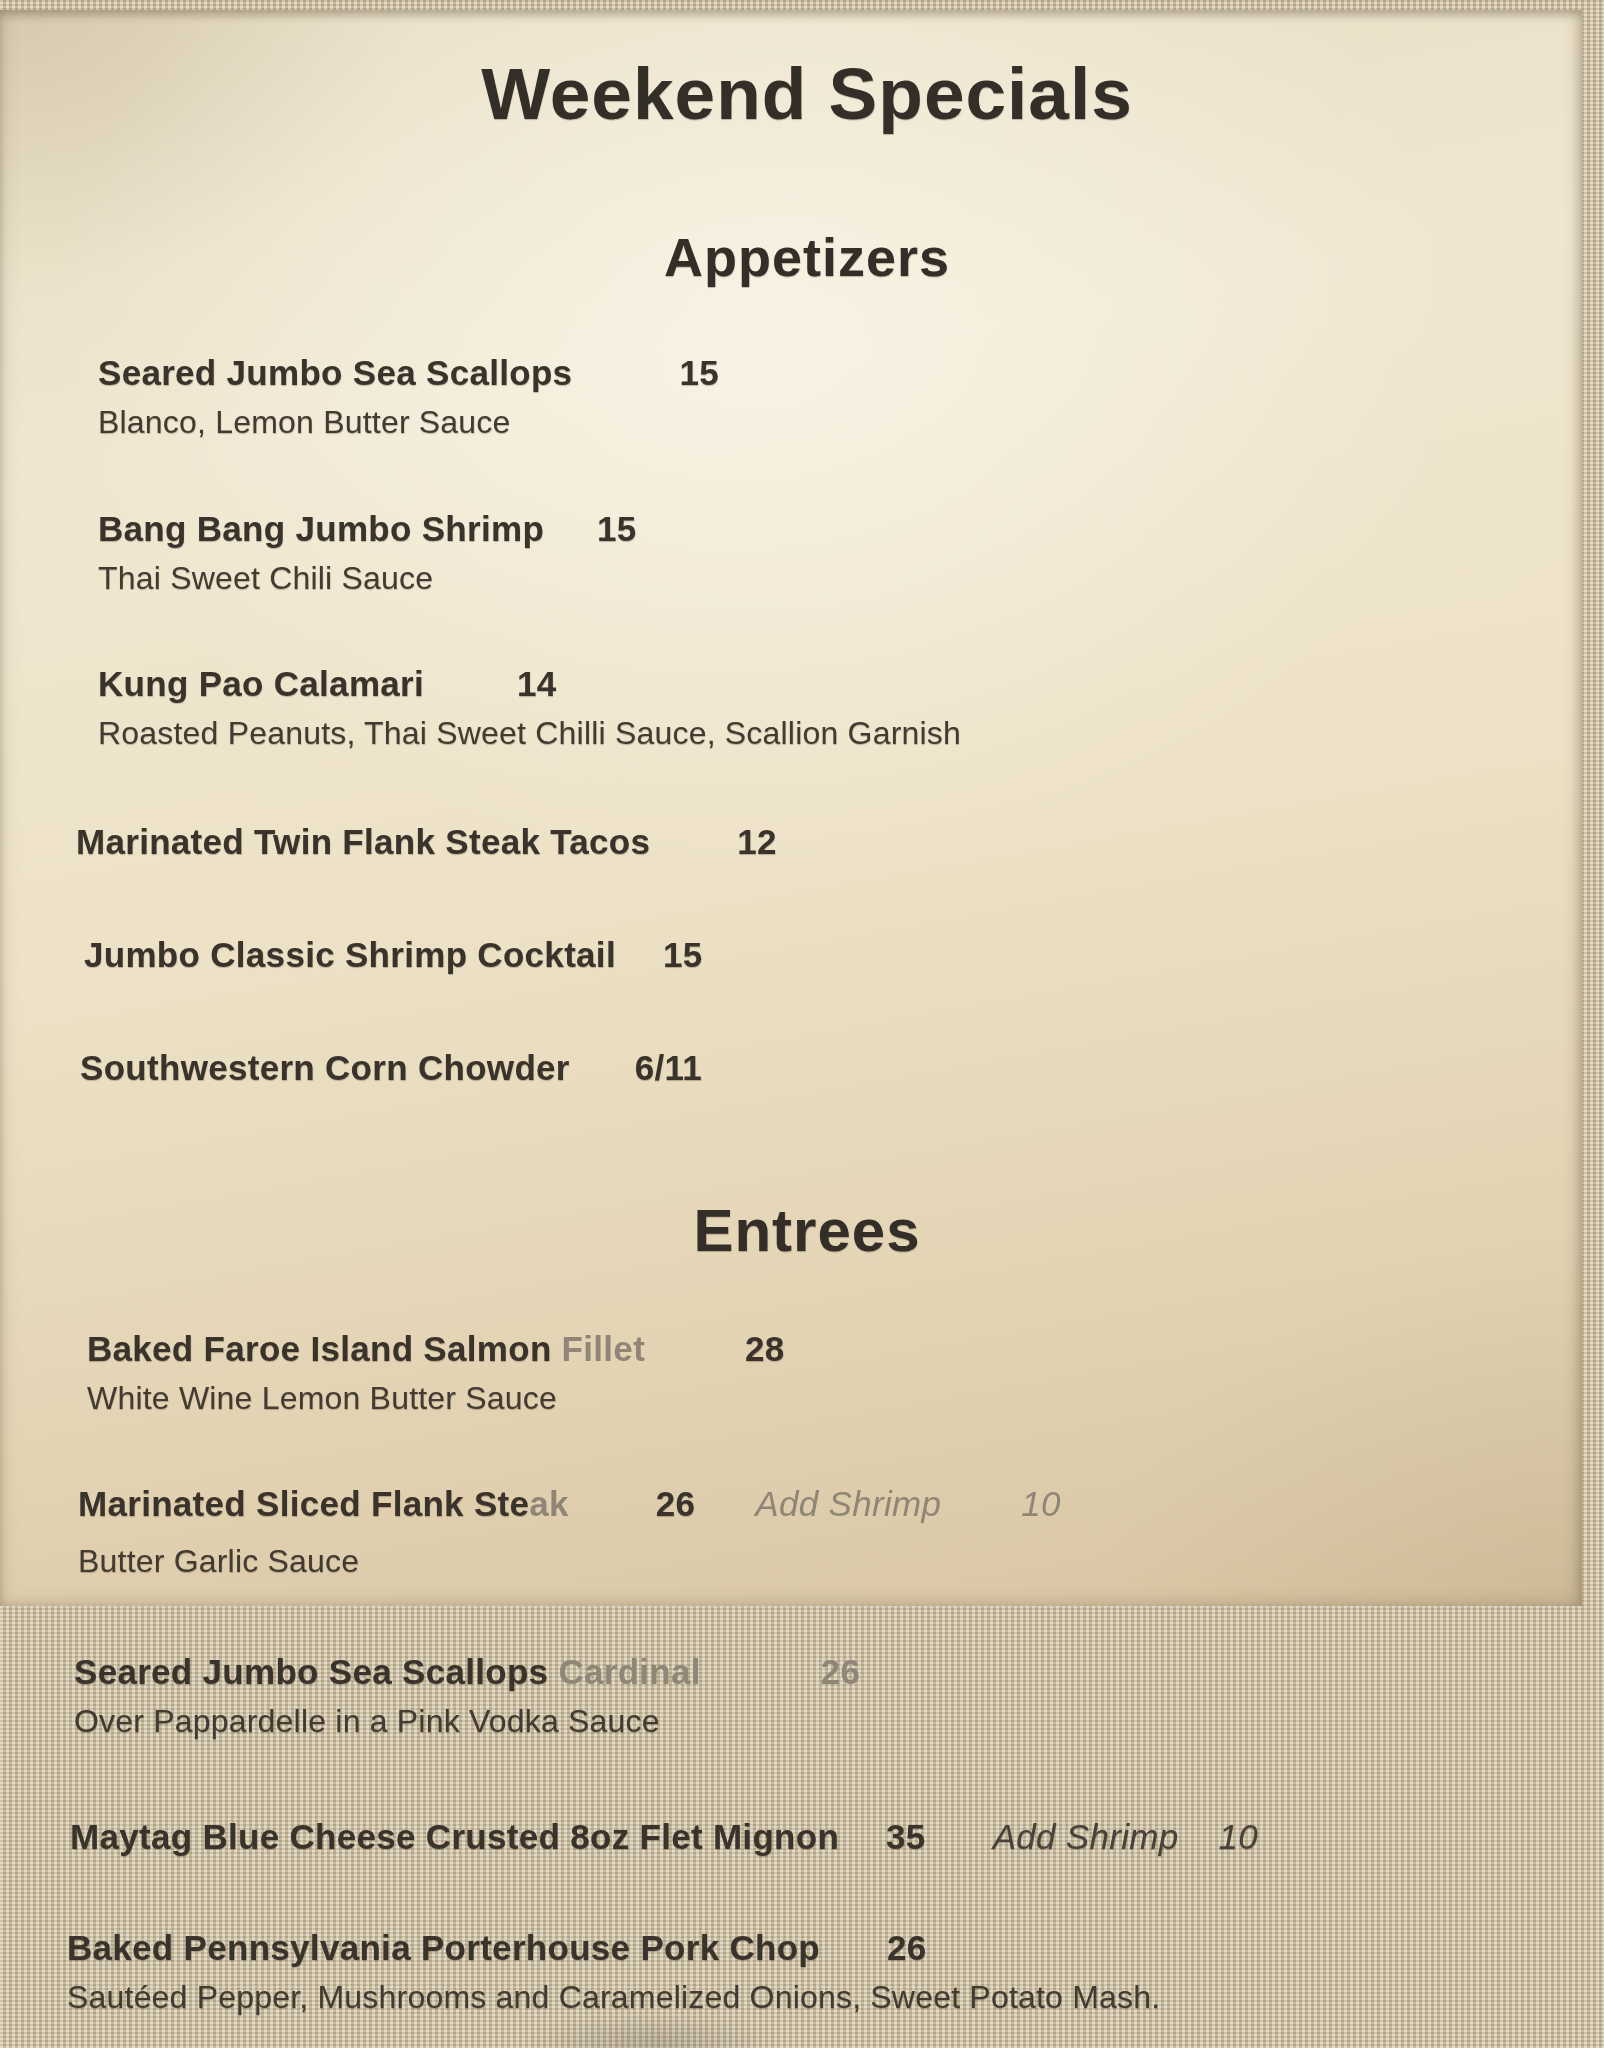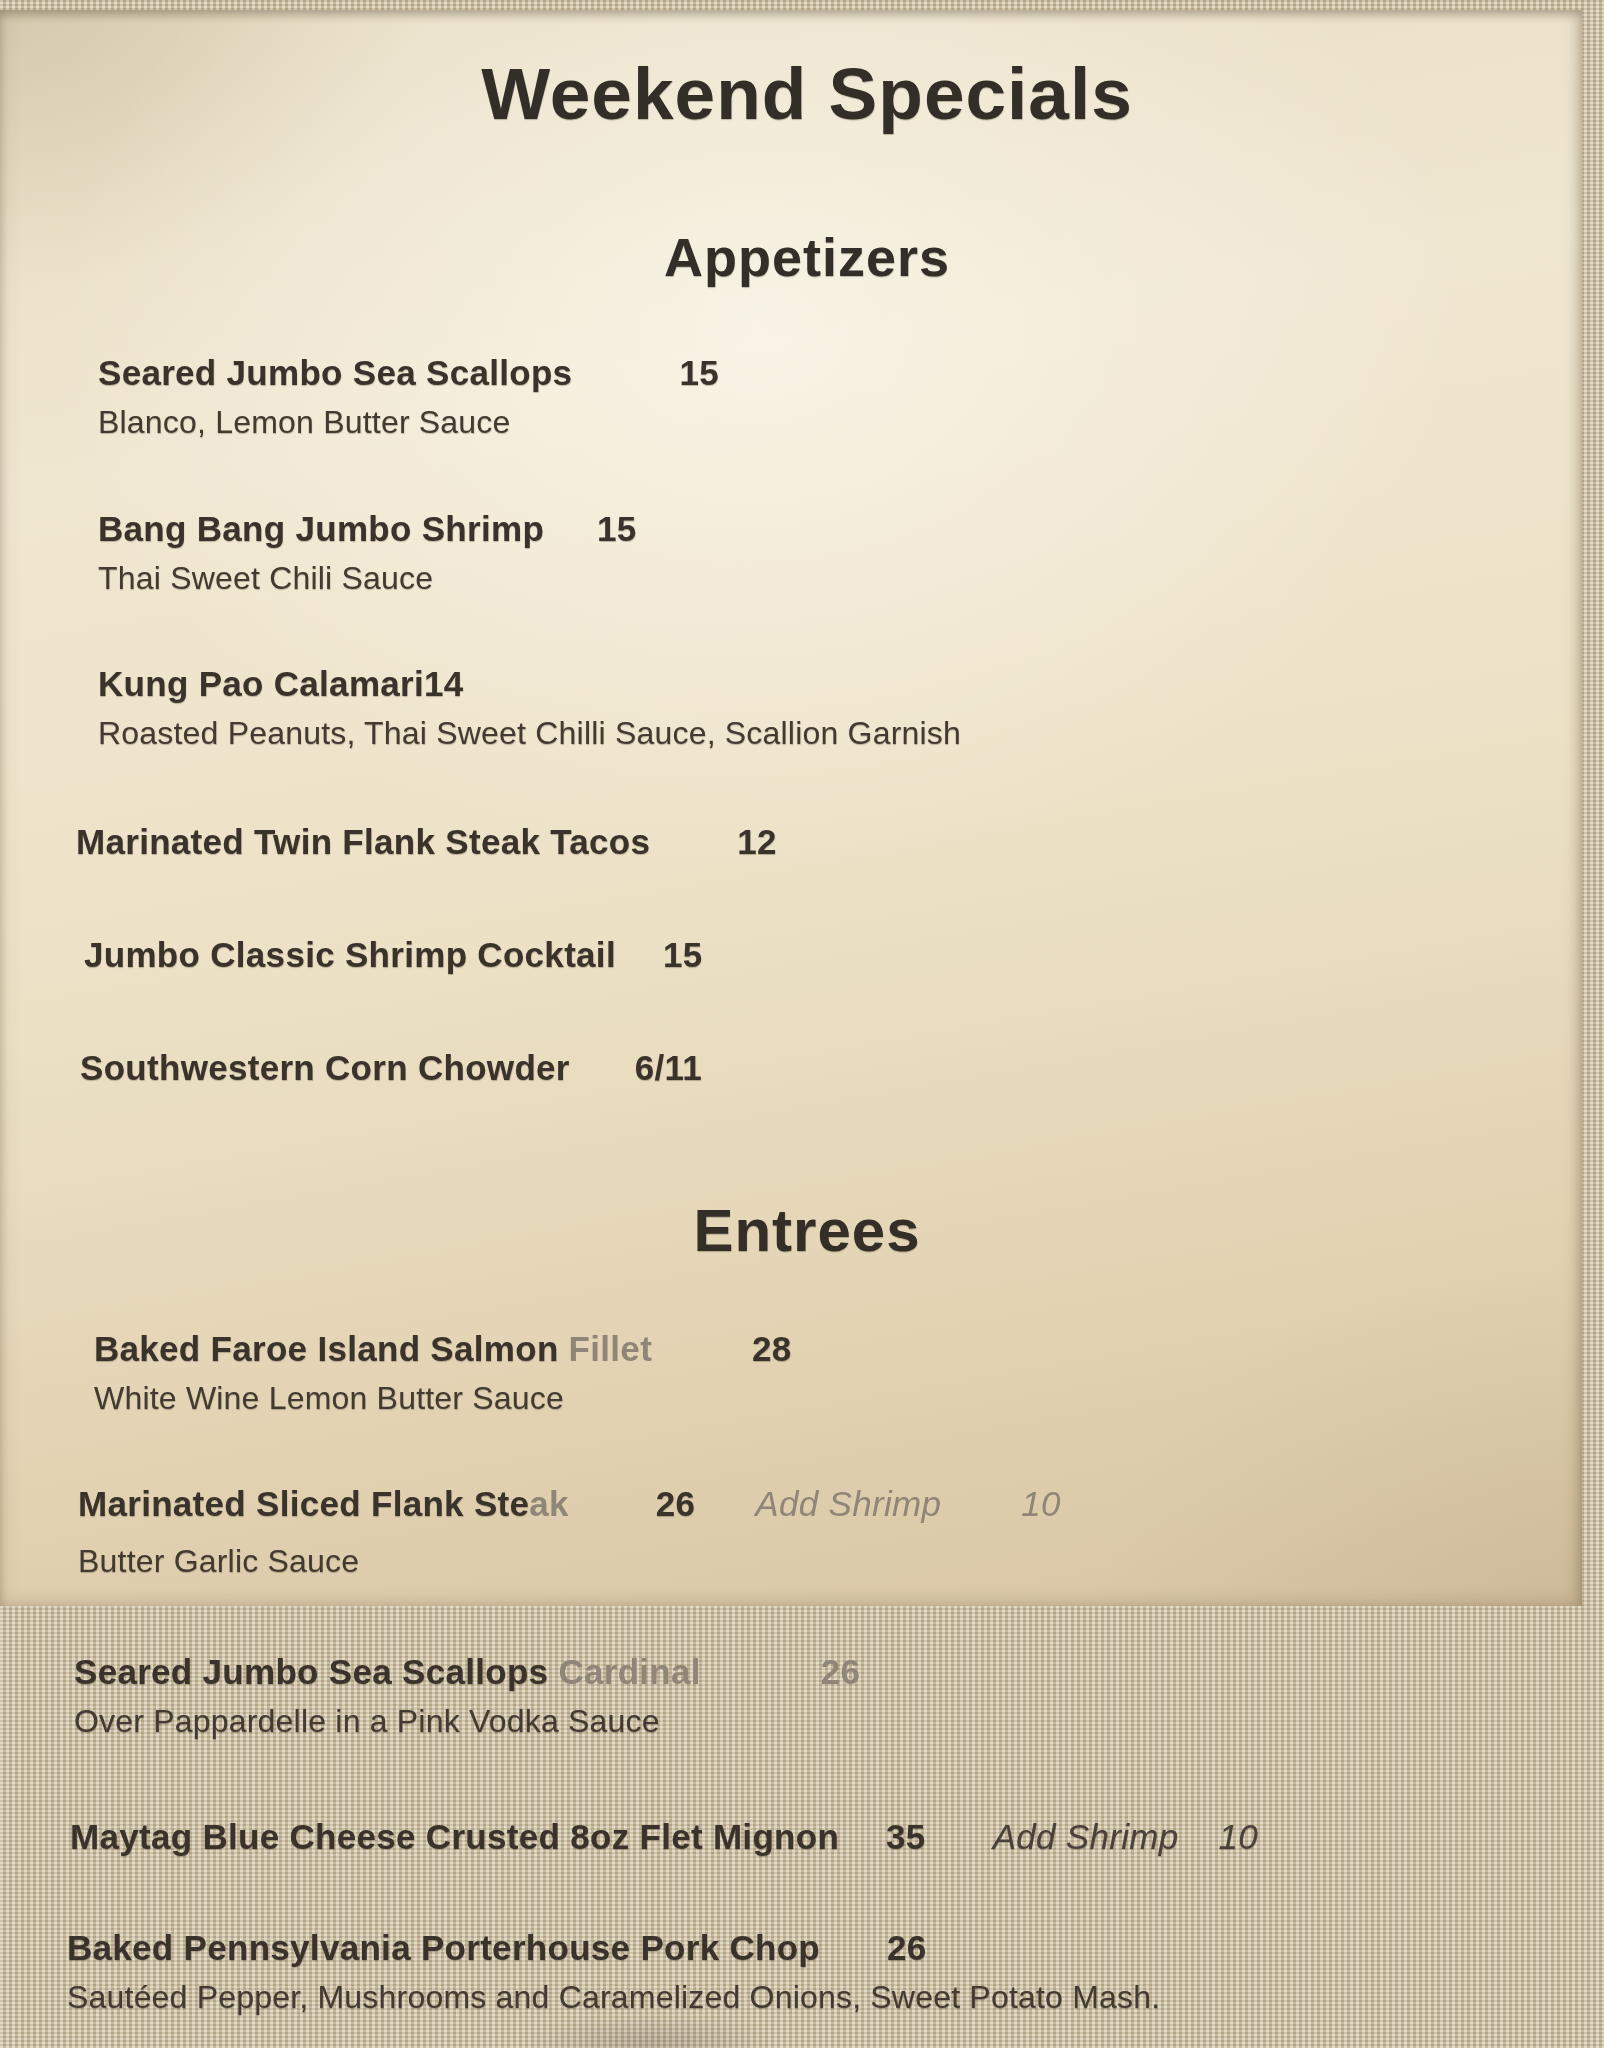--- a/index.html
+++ b/index.html
@@ -50,39 +50,39 @@
       <div class="line txt"><span class="nm">Seared Jumbo Sea Scallops</span><span class="pr" style="margin-left:107px">15</span></div>
       <div class="desc txt">Blanco, Lemon Butter Sauce</div>
     </div>
 
     <div class="row" style="top:498px;left:98px">
       <div class="line txt"><span class="nm">Bang Bang Jumbo Shrimp</span><span class="pr" style="margin-left:53px">15</span></div>
       <div class="desc txt">Thai Sweet Chili Sauce</div>
     </div>
 
     <div class="row" style="top:653px;left:98px">
-      <div class="line txt"><span class="nm">Kung Pao Calamari</span><span class="pr" style="">14</span></div>
+      <div class="line txt"><span class="nm">Kung Pao Calamari</span><span class="pr" style="margin-left:93px">14</span></div>
       <div class="desc txt">Roasted Peanuts, Thai Sweet Chilli Sauce, Scallion Garnish</div>
     </div>
 
     <div class="row" style="top:811px;left:76px">
       <div class="line txt"><span class="nm">Marinated Twin Flank Steak Tacos</span><span class="pr" style="margin-left:87px">12</span></div>
     </div>
 
     <div class="row" style="top:924px;left:84px">
       <div class="line txt"><span class="nm">Jumbo Classic Shrimp Cocktail</span><span class="pr" style="margin-left:47px">15</span></div>
     </div>
 
     <div class="row" style="top:1037px;left:80px">
       <div class="line txt"><span class="nm">Southwestern Corn Chowder</span><span class="pr" style="margin-left:65px">6/11</span></div>
     </div>
 
     <div class="heading section-entrees txt">Entrees</div>
 
-    <div class="row" style="top:1318px;left:94px">
+    <div class="row" style="top:1318px;left:87px">
       <div class="line txt"><span class="nm">Baked Faroe Island Salmon</span><span class="nm faded"> Fillet</span><span class="pr" style="margin-left:100px">28</span></div>
       <div class="desc txt">White Wine Lemon Butter Sauce</div>
     </div>
 
     <div class="row" style="top:1473px;left:78px">
       <div class="line txt"><span class="nm">Marinated Sliced Flank Ste</span><span class="nm faded">ak</span><span class="pr" style="margin-left:87px">26</span><span class="addon faded" style="margin-left:60px">Add Shrimp</span><span class="addon-pr faded" style="margin-left:80px">10</span></div>
       <div class="desc txt" style="margin-top:17px">Butter Garlic Sauce</div>
     </div>
 
     <div class="row" style="top:1641px;left:74px">

